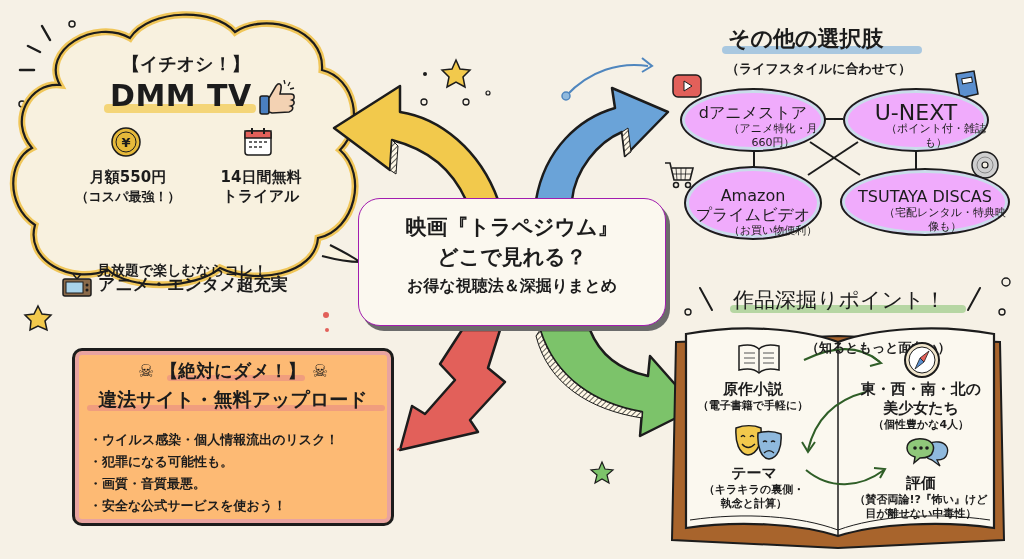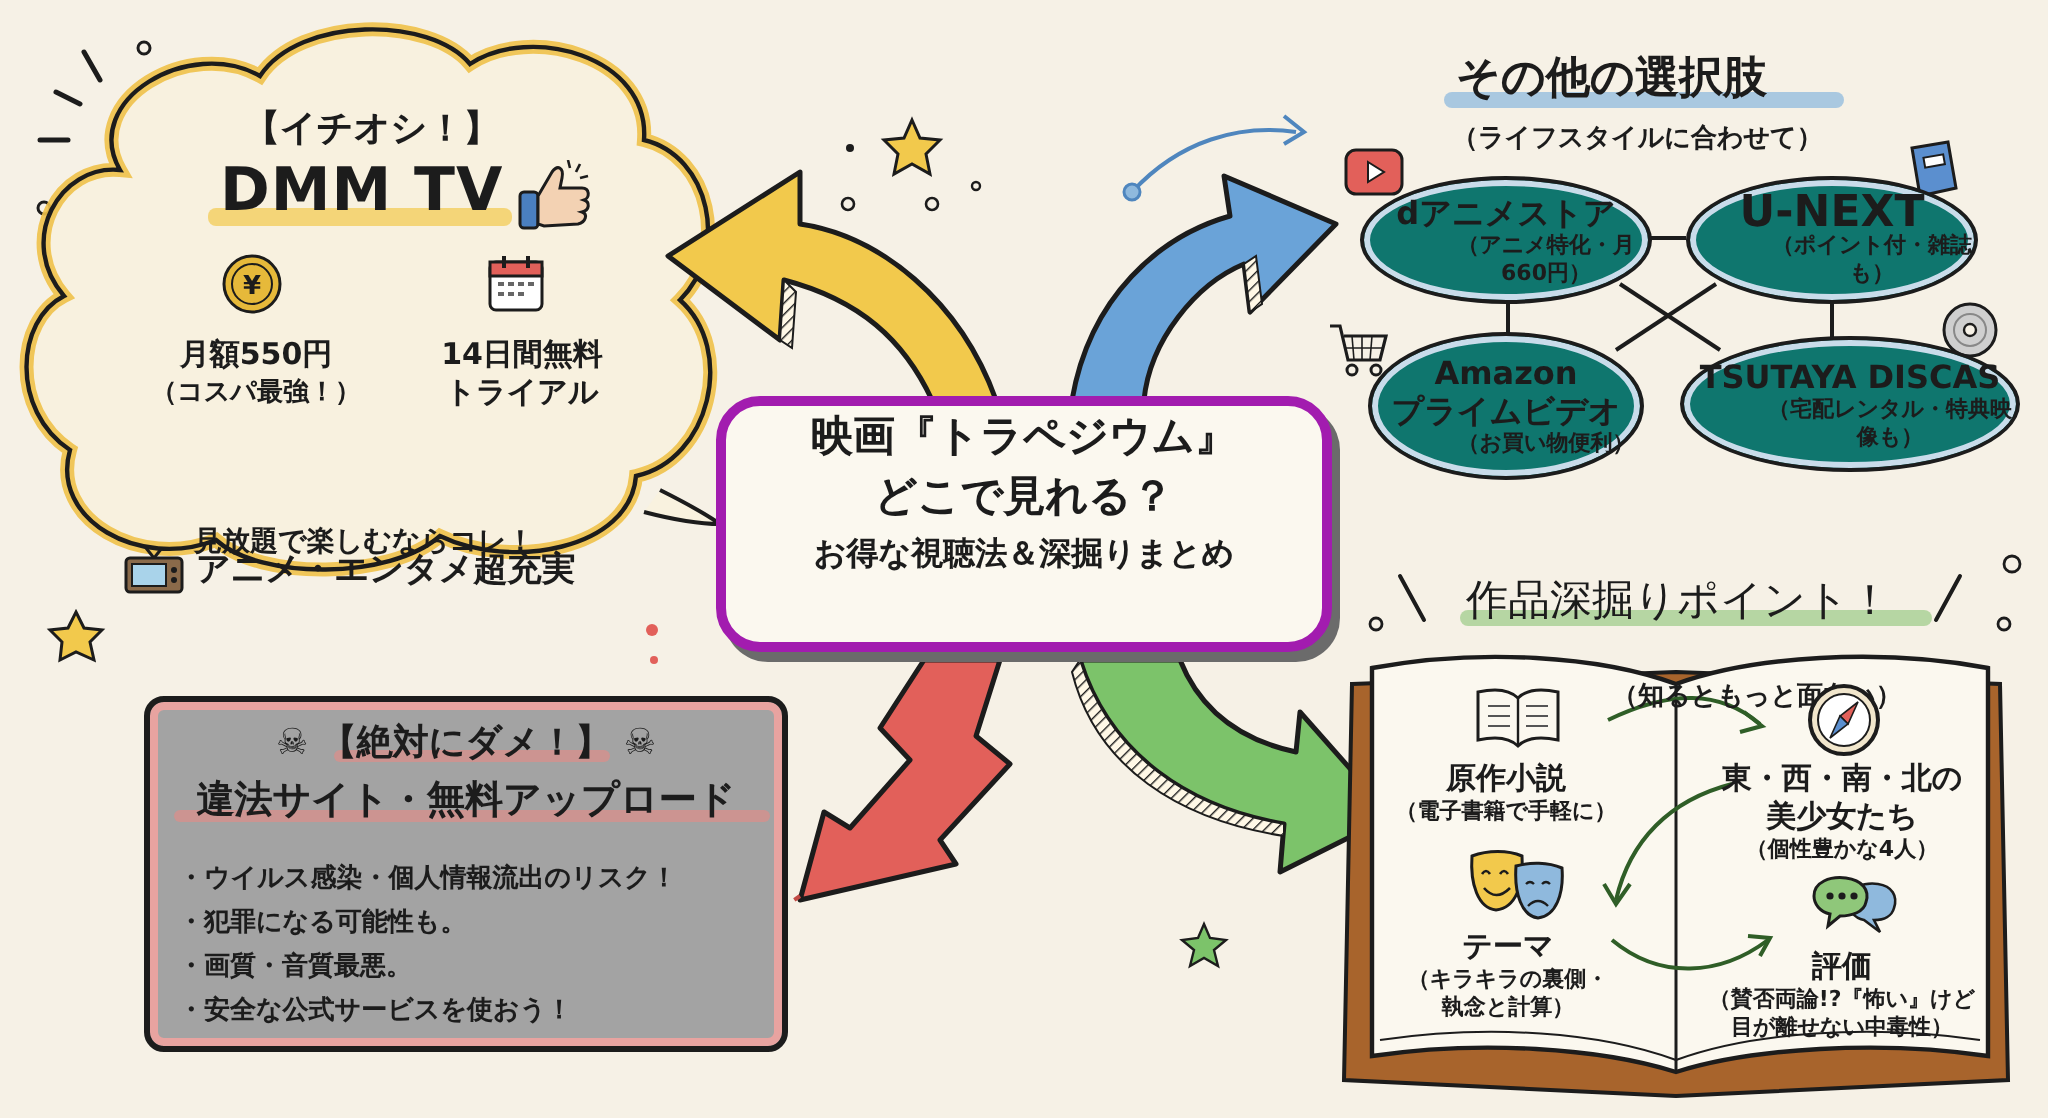--- a/index.html
+++ b/index.html
@@ -21,45 +21,45 @@
   .dmm-title { position: absolute; left: 80px; top: 38px; font-size: 30px; font-weight: bold; letter-spacing: 0.5px; }
   .dmm-title-hl { position: absolute; left: 74px; top: 64px; width: 152px; height: 9px; background: #f2c94c; opacity: 0.7; border-radius: 4px; }
   .feat { position: absolute; text-align: center; font-weight: bold; font-size: 15px; line-height: 19px; }
   .feat .sub { font-size: 13px; font-weight: bold; }
   .tv-line { position: absolute; left: 32px; top: 185px; font-size: 17px; font-weight: bold; display: flex; align-items: flex-start; gap: 6px; margin-top: 48px; }
   .free-line { position: absolute; left: 67px; top: 222px; font-size: 14px; font-weight: bold; }
 
   
   .sign {
     position: absolute; left: 358px; top: 198px; width: 308px; height: 128px;
-    background: #fbf8ef; border: 5px solid #a21caf; border-radius: 22px;
+    background: #fbf8ef; border: 1px solid #a21caf; border-radius: 22px;
     box-shadow: 4px 5px 0 #6b6b6b;
-    text-align: center; padding-top: 0;
+    text-align: center; padding-top: 13px;
   }
   .sign .l1 { font-size: 21px; font-weight: bold; line-height: 30px; }
   .sign .l2 { font-size: 21px; font-weight: bold; line-height: 30px; }
   .sign .l3 { font-size: 16px; font-weight: bold; line-height: 28px; }
 
   
   .opt-title { position: absolute; left: 728px; top: 24px; font-size: 22px; font-weight: bold; }
   .opt-hl { position: absolute; left: 722px; top: 46px; width: 200px; height: 8px; background: #8fb9dd; opacity: 0.75; border-radius: 4px; }
   .opt-sub { position: absolute; left: 726px; top: 60px; font-size: 13px; font-weight: bold; }
   .oval {
     position: absolute; border: 2.5px solid #1c1c1c; border-radius: 50%;
-    background: #0f766e; box-shadow: inset 0 0 0 3px #c9dcea;
-    text-align: center; font-weight: bold;
-    display: flex; flex-direction: column; justify-content: center; align-items: center;
+    background: #f0abfc; box-shadow: inset 0 0 0 3px #c9dcea;
+    text-align: center; font-weight: normal;
+    display: flex; flex-direction: column; justify-content: flex-end; align-items: center;
   }
   .oval .name { font-size: 16px; line-height: 19px; }
   .oval .note { font-size: 11px; line-height: 14px; padding-left: 40px; }
 
   
   .danger {
     position: absolute; left: 72px; top: 348px; width: 322px; height: 178px;
-    border: 3px solid #1c1c1c; border-radius: 10px; background: #a3a3a3;
+    border: 3px solid #1c1c1c; border-radius: 10px; background: #fdba74;
     box-shadow: inset 0 0 0 4px #e8a3a0;
   }
   .danger .head { position: absolute; left: 0; width: 100%; top: 8px; text-align: center; font-size: 18px; font-weight: bold; }
   .danger .head2 { position: absolute; left: 0; width: 100%; top: 36px; text-align: center; font-size: 19px; font-weight: bold; }
   .danger .hl1 { position: absolute; left: 92px; top: 24px; width: 138px; height: 6px; background: #e88b86; opacity: 0.6; border-radius: 3px; }
   .danger .hl2 { position: absolute; left: 12px; top: 54px; width: 298px; height: 6px; background: #e88b86; opacity: 0.6; border-radius: 3px; }
   .danger ul { position: absolute; left: 14px; top: 78px; list-style: none; font-size: 13px; font-weight: bold; line-height: 22px; }
 
   
   .deep-title { position: absolute; left: 733px; top: 286px; font-size: 21px; font-weight: normal; }

